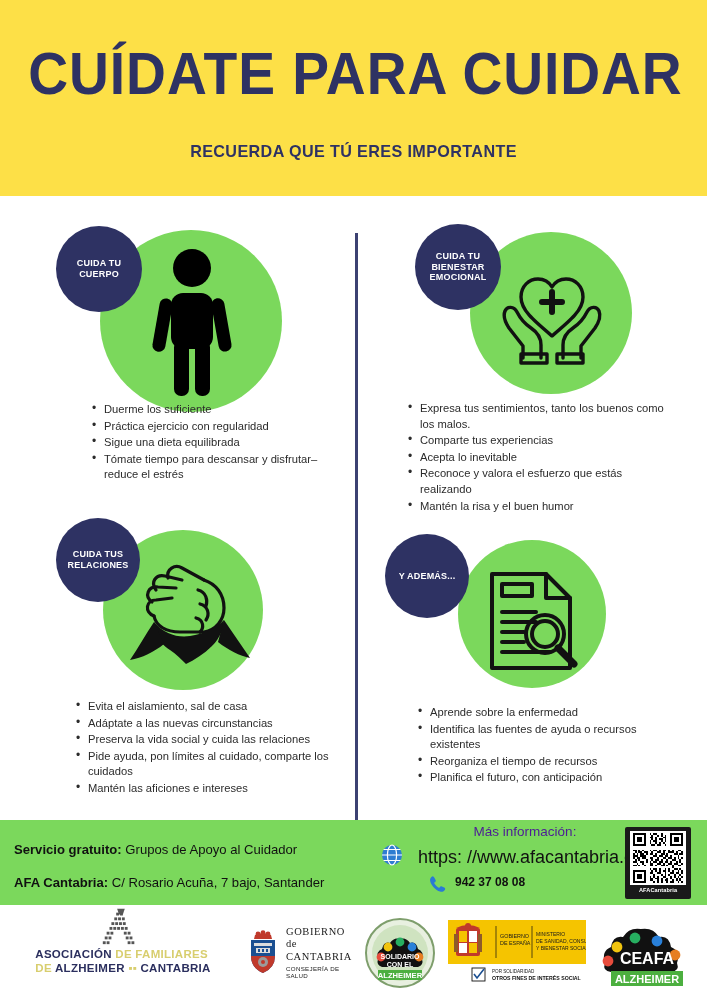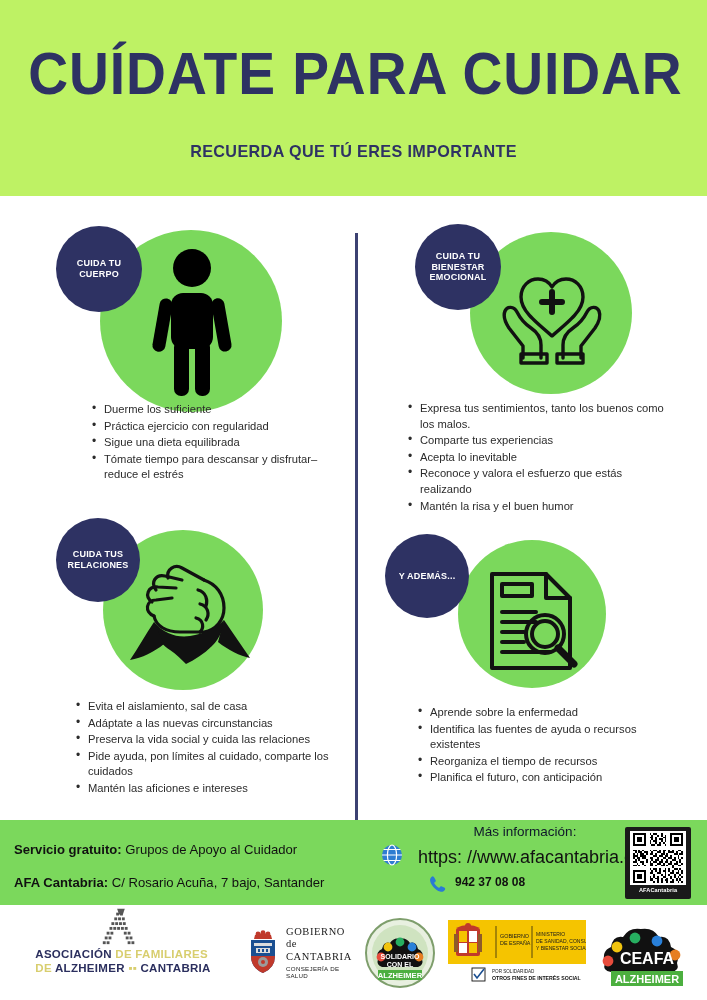--- a/index.html
+++ b/index.html
@@ -8,21 +8,21 @@
     background:#ffffff;
     font-family:"Liberation Sans", sans-serif;
     overflow:hidden;
     position:relative;
   }
   .poster{position:relative;width:707px;height:1000px;overflow:hidden;}
 
   
   .header{
     position:absolute;left:0;top:0;width:707px;height:196px;
-    background:#bef264;
+    background:#fde047;
   }
   .title{
     position:absolute;left:0;top:44px;width:707px;
     text-align:center;
     font-family:"Liberation Sans Narrow","Liberation Sans",sans-serif;
     font-weight:bold;
     font-size:60px;
     letter-spacing:1px;
     color:#2E3263;
     line-height:1;
@@ -106,21 +106,21 @@
   .afa-line{
     position:absolute;left:14px;top:55px;
     font-size:13.5px;color:#111;
     white-space:nowrap;
     font-family:"Liberation Sans Narrow","Liberation Sans",sans-serif;
     transform:scaleX(0.97);transform-origin:left center;
   }
   .afa-line b{font-weight:bold;}
   .mas-info{
     position:absolute;left:430px;top:4px;width:190px;
-    text-align:center;font-size:13.5px;color:#0f172a;
+    text-align:center;font-size:13.5px;color:#4c1d95;
     font-family:"Liberation Sans Narrow","Liberation Sans",sans-serif;
   }
   .web{
     position:absolute;left:418px;top:27px;
     font-size:18px;color:#111;white-space:nowrap;
     font-family:"Liberation Sans Narrow","Liberation Sans",sans-serif;
   }
   .phone{
     position:absolute;left:455px;top:55px;
     font-size:12px;font-weight:bold;color:#111;white-space:nowrap;

